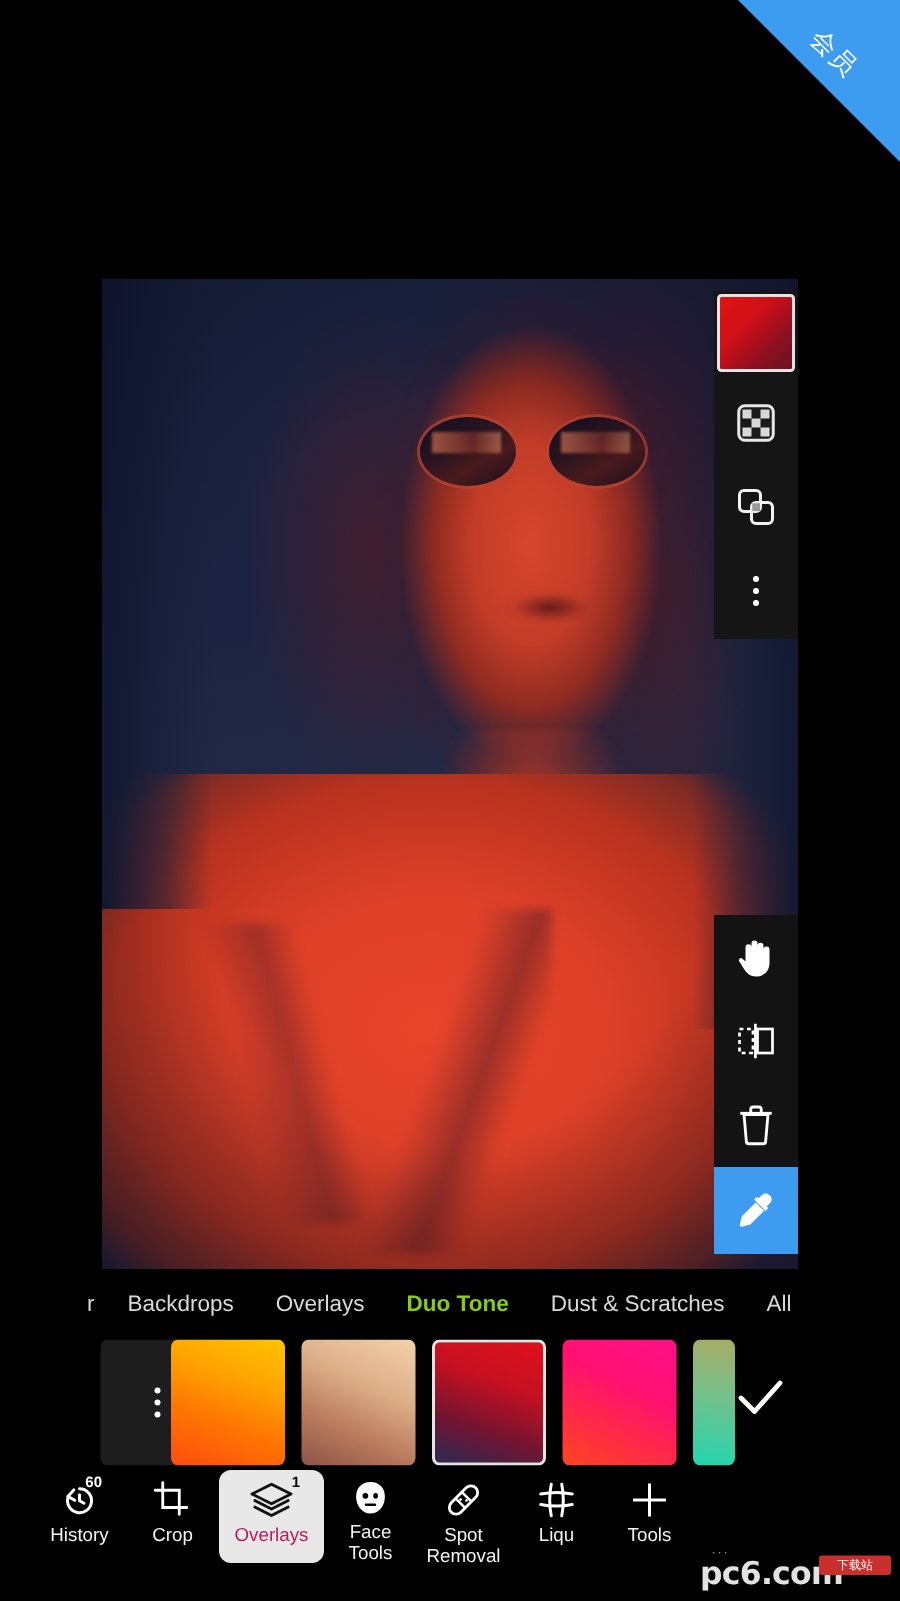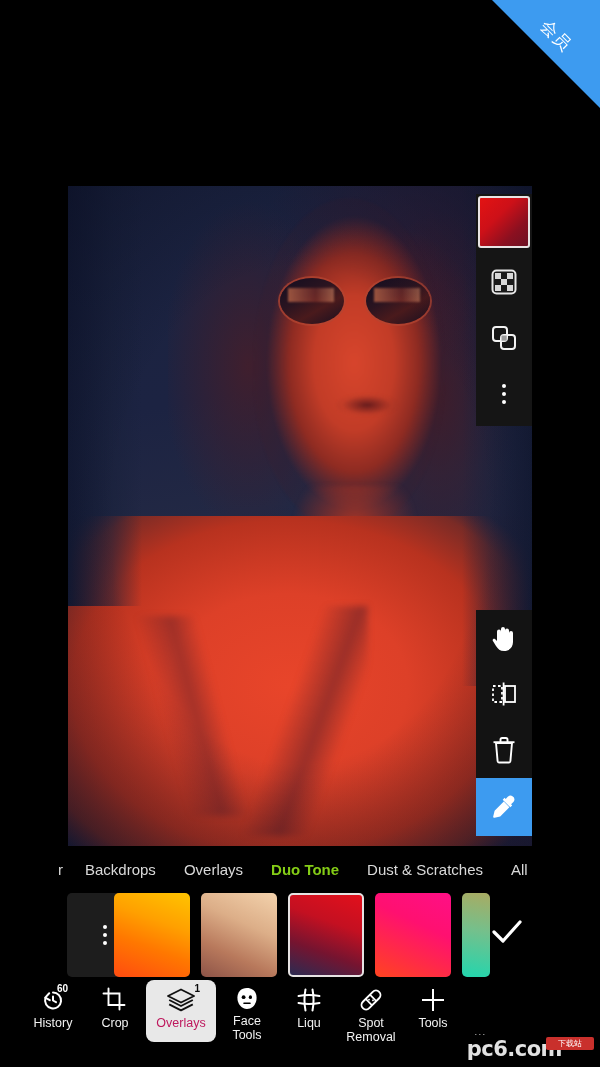--- a/index.html
+++ b/index.html
@@ -533,48 +533,48 @@
         <ellipse cx="16.4" cy="11.2" rx="1.6" ry="1.9" fill="#000000"></ellipse>
         <path d="M10 17.2h6" stroke="#000000" stroke-width="1.6" stroke-linecap="round"></path>
       </svg>
     </div>
     <div class="nav-label">Face
 Tools</div>
   </div>
 
   <div class="nav-item">
     <div class="nav-icon">
-      <svg width="26" height="26" viewBox="0 0 26 26">
-        <path d="M9.5 2.5c-1.4 7-1.4 14 0 21" fill="none" stroke="#ffffff" stroke-width="2" stroke-linecap="round"></path>
-        <path d="M16.5 2.5c1.4 7 1.4 14 0 21" fill="none" stroke="#ffffff" stroke-width="2" stroke-linecap="round"></path>
-        <path d="M2.5 9c7-1.4 14-1.4 21 0" fill="none" stroke="#ffffff" stroke-width="2" stroke-linecap="round"></path>
-        <path d="M2.5 16c7 1.4 14 1.4 21 0" fill="none" stroke="#ffffff" stroke-width="2" stroke-linecap="round"></path>
-      </svg>
-    </div>
-    <div class="nav-label">Liqu</div>
-  </div>
-
-  <div class="nav-item">
-    <div class="nav-icon">
       <svg width="28" height="28" viewBox="0 0 28 28">
         <g transform="rotate(-45 14 14)">
           <rect x="2.5" y="9.5" width="23" height="9" rx="4.5" fill="none" stroke="#ffffff" stroke-width="1.9"></rect>
           <line x1="11" y1="9.5" x2="11" y2="18.5" stroke="#ffffff" stroke-width="1.7"></line>
           <line x1="17" y1="9.5" x2="17" y2="18.5" stroke="#ffffff" stroke-width="1.7"></line>
           <circle cx="12.8" cy="12.4" r="0.9" fill="#ffffff"></circle>
           <circle cx="15.2" cy="15.6" r="0.9" fill="#ffffff"></circle>
         </g>
       </svg>
     </div>
     <div class="nav-label">Spot
 Removal</div>
   </div>
 
   <div class="nav-item">
     <div class="nav-icon">
+      <svg width="26" height="26" viewBox="0 0 26 26">
+        <path d="M9.5 2.5c-1.4 7-1.4 14 0 21" fill="none" stroke="#ffffff" stroke-width="2" stroke-linecap="round"></path>
+        <path d="M16.5 2.5c1.4 7 1.4 14 0 21" fill="none" stroke="#ffffff" stroke-width="2" stroke-linecap="round"></path>
+        <path d="M2.5 9c7-1.4 14-1.4 21 0" fill="none" stroke="#ffffff" stroke-width="2" stroke-linecap="round"></path>
+        <path d="M2.5 16c7 1.4 14 1.4 21 0" fill="none" stroke="#ffffff" stroke-width="2" stroke-linecap="round"></path>
+      </svg>
+    </div>
+    <div class="nav-label">Liqu</div>
+  </div>
+
+  <div class="nav-item">
+    <div class="nav-icon">
       <svg width="28" height="28" viewBox="0 0 28 28">
         <line x1="14" y1="3" x2="14" y2="25" stroke="#ffffff" stroke-width="2"></line>
         <line x1="3" y1="14" x2="25" y2="14" stroke="#ffffff" stroke-width="2"></line>
       </svg>
     </div>
     <div class="nav-label">Tools</div>
   </div>
 </div>
 
 <div class="watermark">

